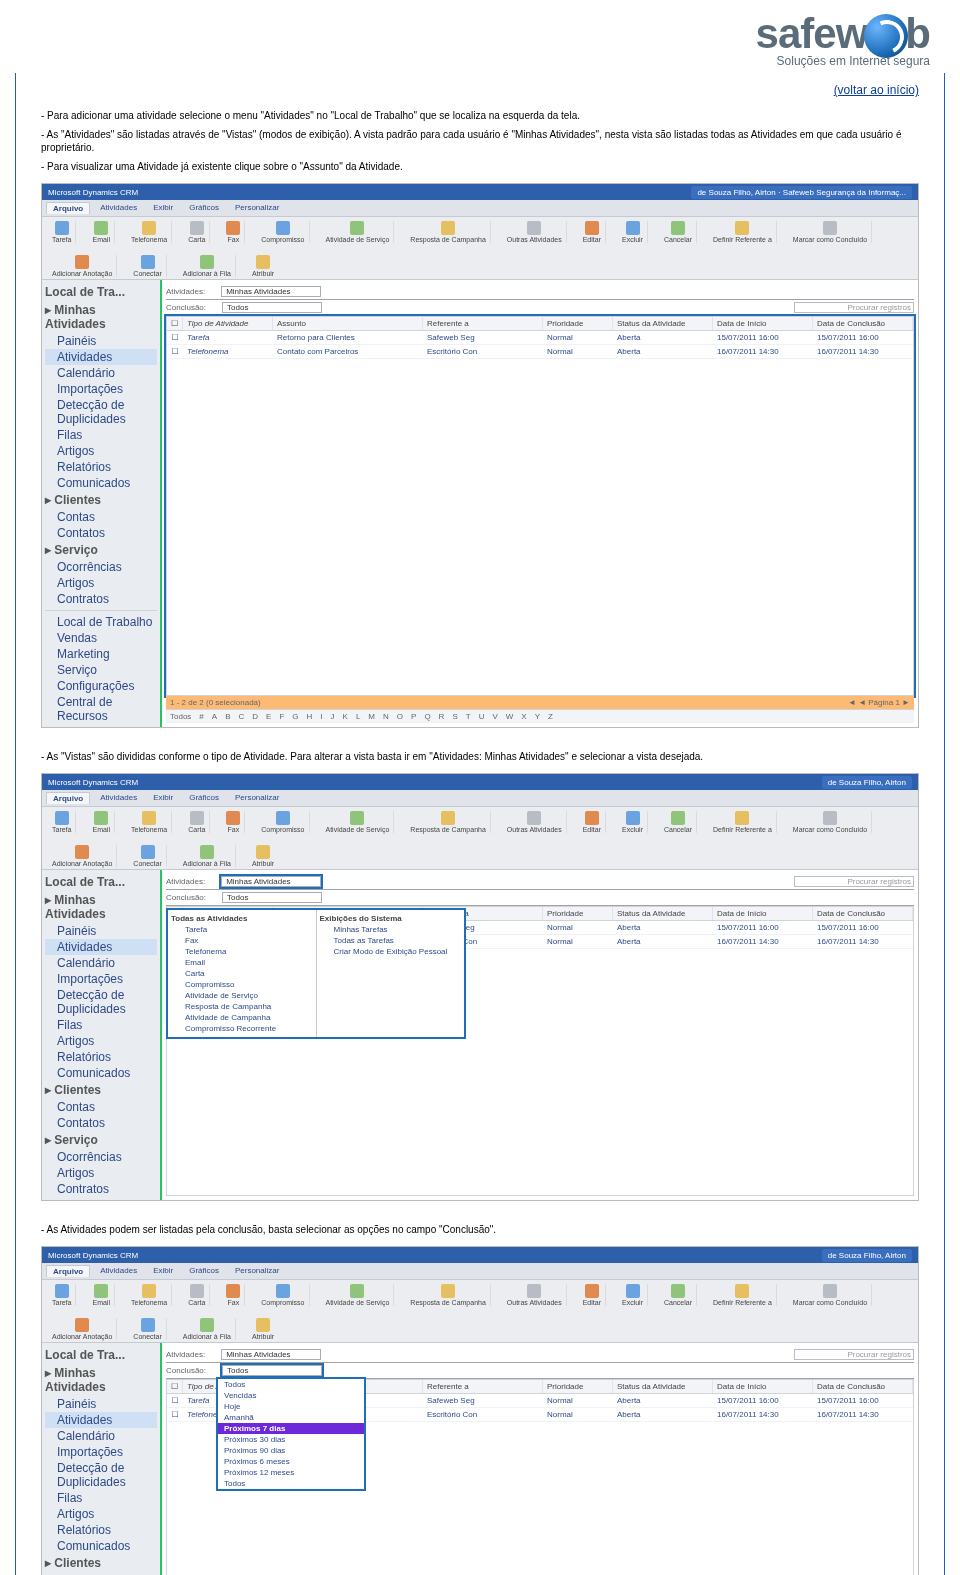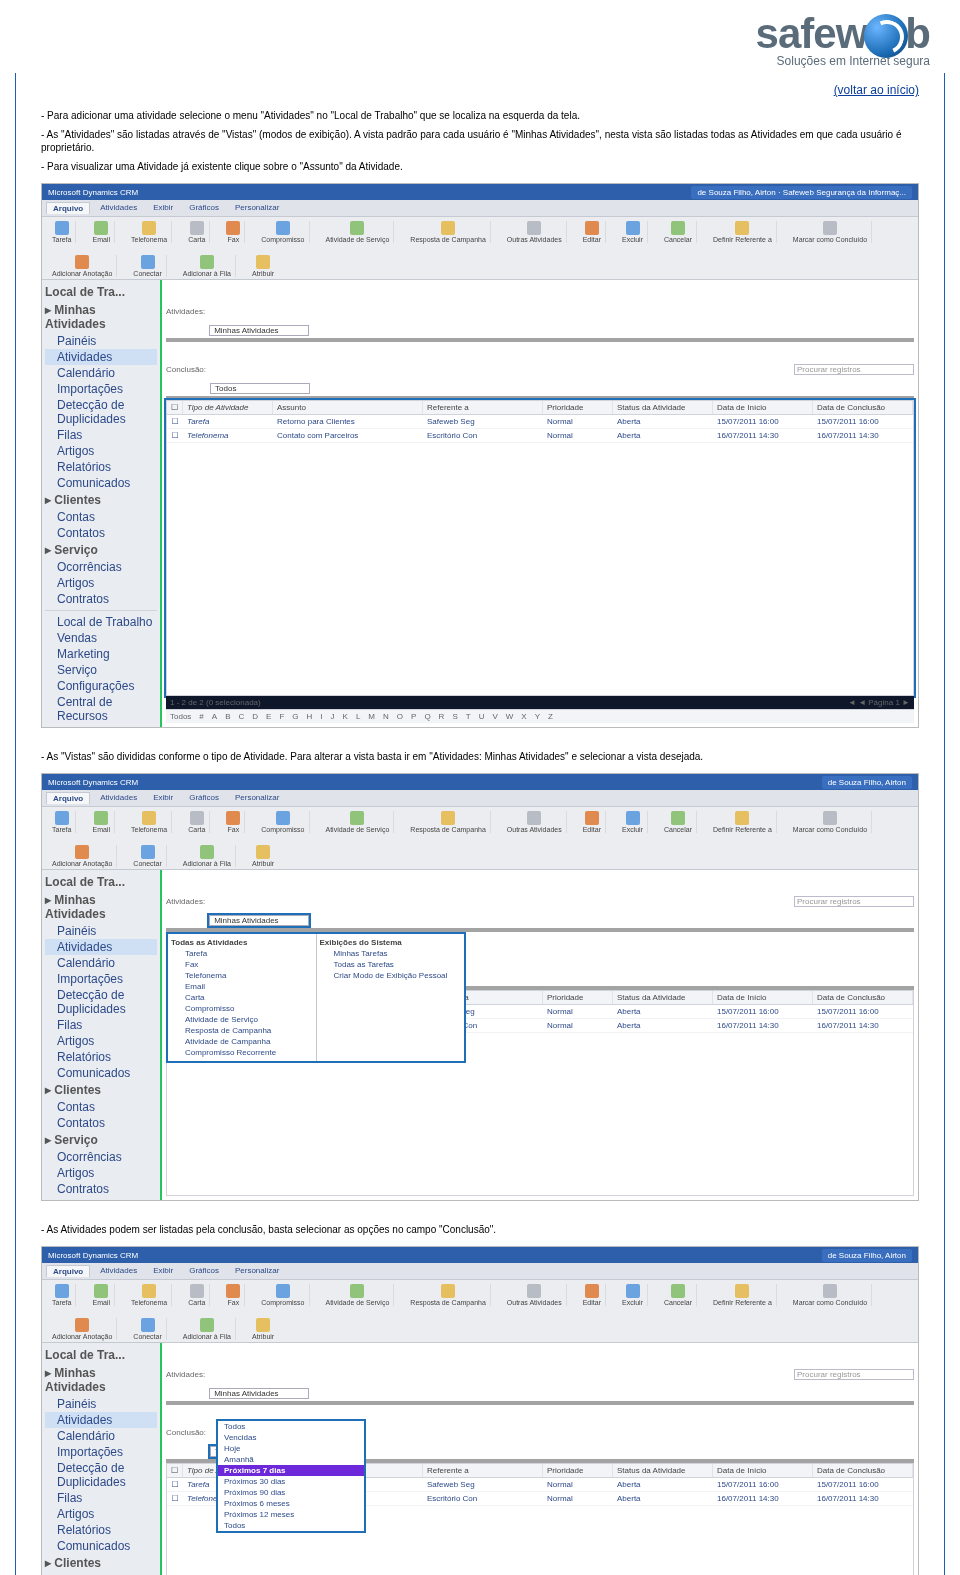--- a/index.html
+++ b/index.html
@@ -112,40 +112,40 @@
     border-right: 2px solid #22c55e;
     padding: 3px;
     font-size: 12px;
     color: #2d4a88;
   }
   .crm-sidebar .sb-hdr{font-weight:bold;color:#555;padding:2px 0;}
   .crm-sidebar .sb-item{padding:1px 2px 1px 12px;color:#2d4a88;cursor:pointer;}
   .crm-sidebar .sb-item.sel{background:#cfe0f5;}
   .crm-sidebar hr{border:none;border-top:1px solid #d0d4da;margin:3px 0;}
   .crm-main{flex:1;background:#fff;padding:4px;display:flex;flex-direction:column;}
-  .crm-viewbar{display:flex;gap:4px;align-items:center;font-size:8px;padding:2px 0;border-bottom:4px solid #a3a3a3;}
+  .crm-viewbar{display:flex;gap:16px;align-items:center;font-size:8px;padding:2px 0;border-bottom:1px solid #a3a3a3;}
   .crm-viewbar .vb-label{color:#666;}
-  .crm-viewbar .vb-drop{background:#fff;border:1px solid #aab;padding:0 4px;min-width:100px;color:#333;margin-top:39px;}
-  .crm-viewbar .srch{margin-left:auto;width:120px;border:1px solid #bbc;padding:0 2px;color:#999;}
+  .crm-viewbar .vb-drop{background:#fff;border:1px solid #aab;padding:0 4px;min-width:100px;color:#333;}
+  .crm-viewbar .srch{margin-left:auto;width:120px;border:1px solid #bbc;padding:0 2px;color:#999;text-align:right;}
   .crm-viewbar.hl .vb-drop{outline:2px solid #1e6eb8;}
   .crm-table{border:1px solid #d0d4da;flex:1;}
   .crm-table.hl{outline:2px solid #1e6eb8;}
   .crm-th{display:flex;background:#f2f4f8;font-size:8px;color:#444;border-bottom:1px solid #d0d4da;}
   .crm-th span{padding:2px 4px;border-right:1px solid #e0e3ea;}
   .crm-tr{display:flex;font-size:8px;color:#2d4a88;border-bottom:1px solid #f0f2f5;}
   .crm-tr span{padding:2px 4px;}
   .col-chk{width:16px;text-align:center;}
   .col-type{width:90px;font-style:italic;}
   .col-subj{width:150px;}
   .col-ref{width:120px;}
   .col-prio{width:70px;}
   .col-stat{width:100px;}
   .col-d1{width:100px;}
   .col-d2{width:100px;}
-  .crm-footer{display:flex;justify-content:space-between;font-size:8px;color:#666;padding:2px 4px;background:#0f172a;}
+  .crm-footer{display:flex;justify-content:space-between;font-size:8px;color:#666;padding:2px 4px;background:#fdba74;}
   .alpha-row{display:flex;gap:8px;font-size:8px;color:#666;padding:2px 4px;background:#f2f4f8;border-top:1px solid #d0d4da;}
   .dd-panel{
     position:absolute;top:0;left:0;background:#fff;border:2px solid #1e6eb8;
     font-size:8px;width:300px;z-index:5;display:flex;
   }
   .dd-col{flex:1;padding:3px;border-right:1px solid #c5c9d2;}
   .dd-col:last-child{border-right:none;}
   .dd-hdr{font-weight:bold;color:#444;padding:1px 0;}
   .dd-item{padding:1px 2px 1px 14px;color:#2d4a88;cursor:pointer;}
 
@@ -497,21 +497,21 @@
         </div>
       <div class="crm-main">
         <div class="crm-viewbar hl">
           <span class="vb-label">Atividades:</span>
           <span class="vb-drop">Minhas Atividades</span>
           <span class="srch">Procurar registros</span>
         </div>
         <div class="crm-viewbar" style="position:relative;">
           <span class="vb-label">Conclusão:</span>
           <span class="vb-drop">Todos</span>
-          <div class="dd-panel" style="top:0;left:0;">
+          <div class="dd-panel" style="top:18px;left:0;">
             <div class="dd-col" id="ddL">
                 <div class="dd-hdr">Todas as Atividades</div>
                 <div class="dd-item">Tarefa</div>
                 <div class="dd-item">Fax</div>
                 <div class="dd-item">Telefonema</div>
                 <div class="dd-item">Email</div>
                 <div class="dd-item">Carta</div>
                 <div class="dd-item">Compromisso</div>
                 <div class="dd-item">Atividade de Serviço</div>
                 <div class="dd-item">Resposta de Campanha</div>

